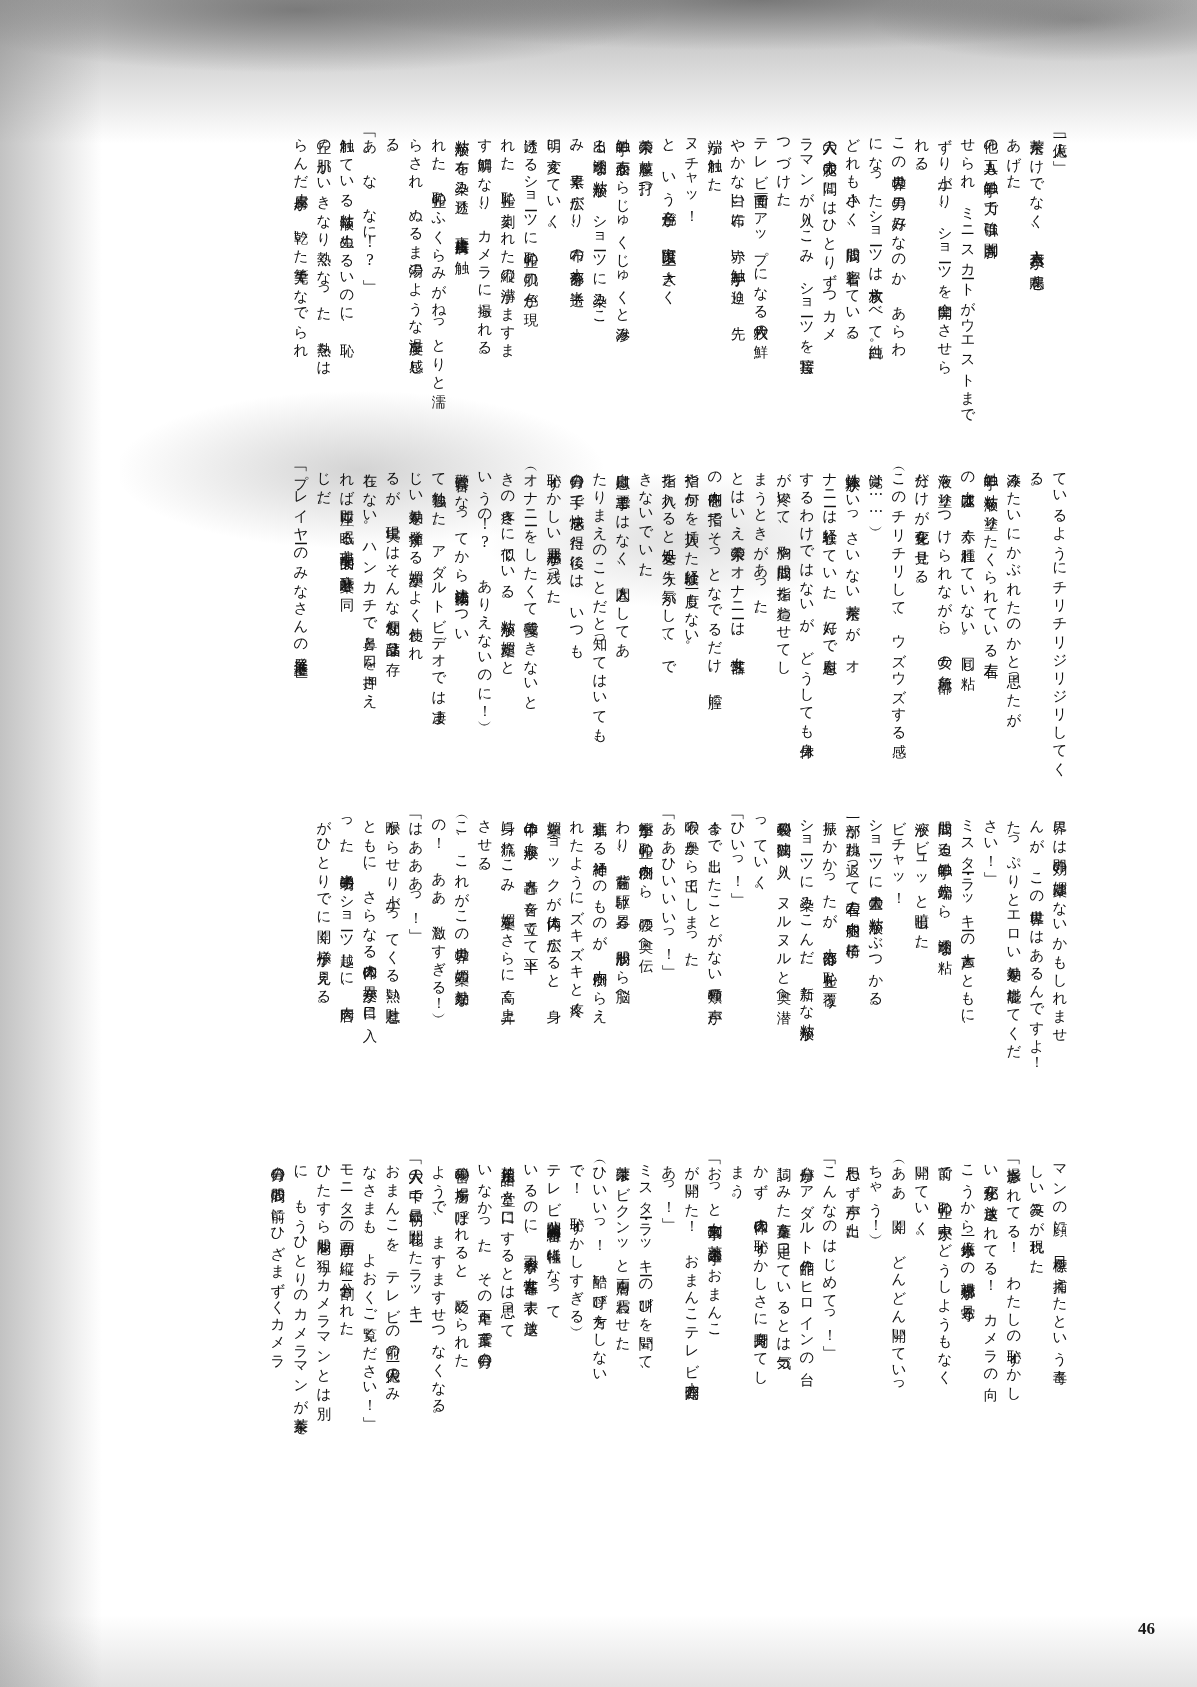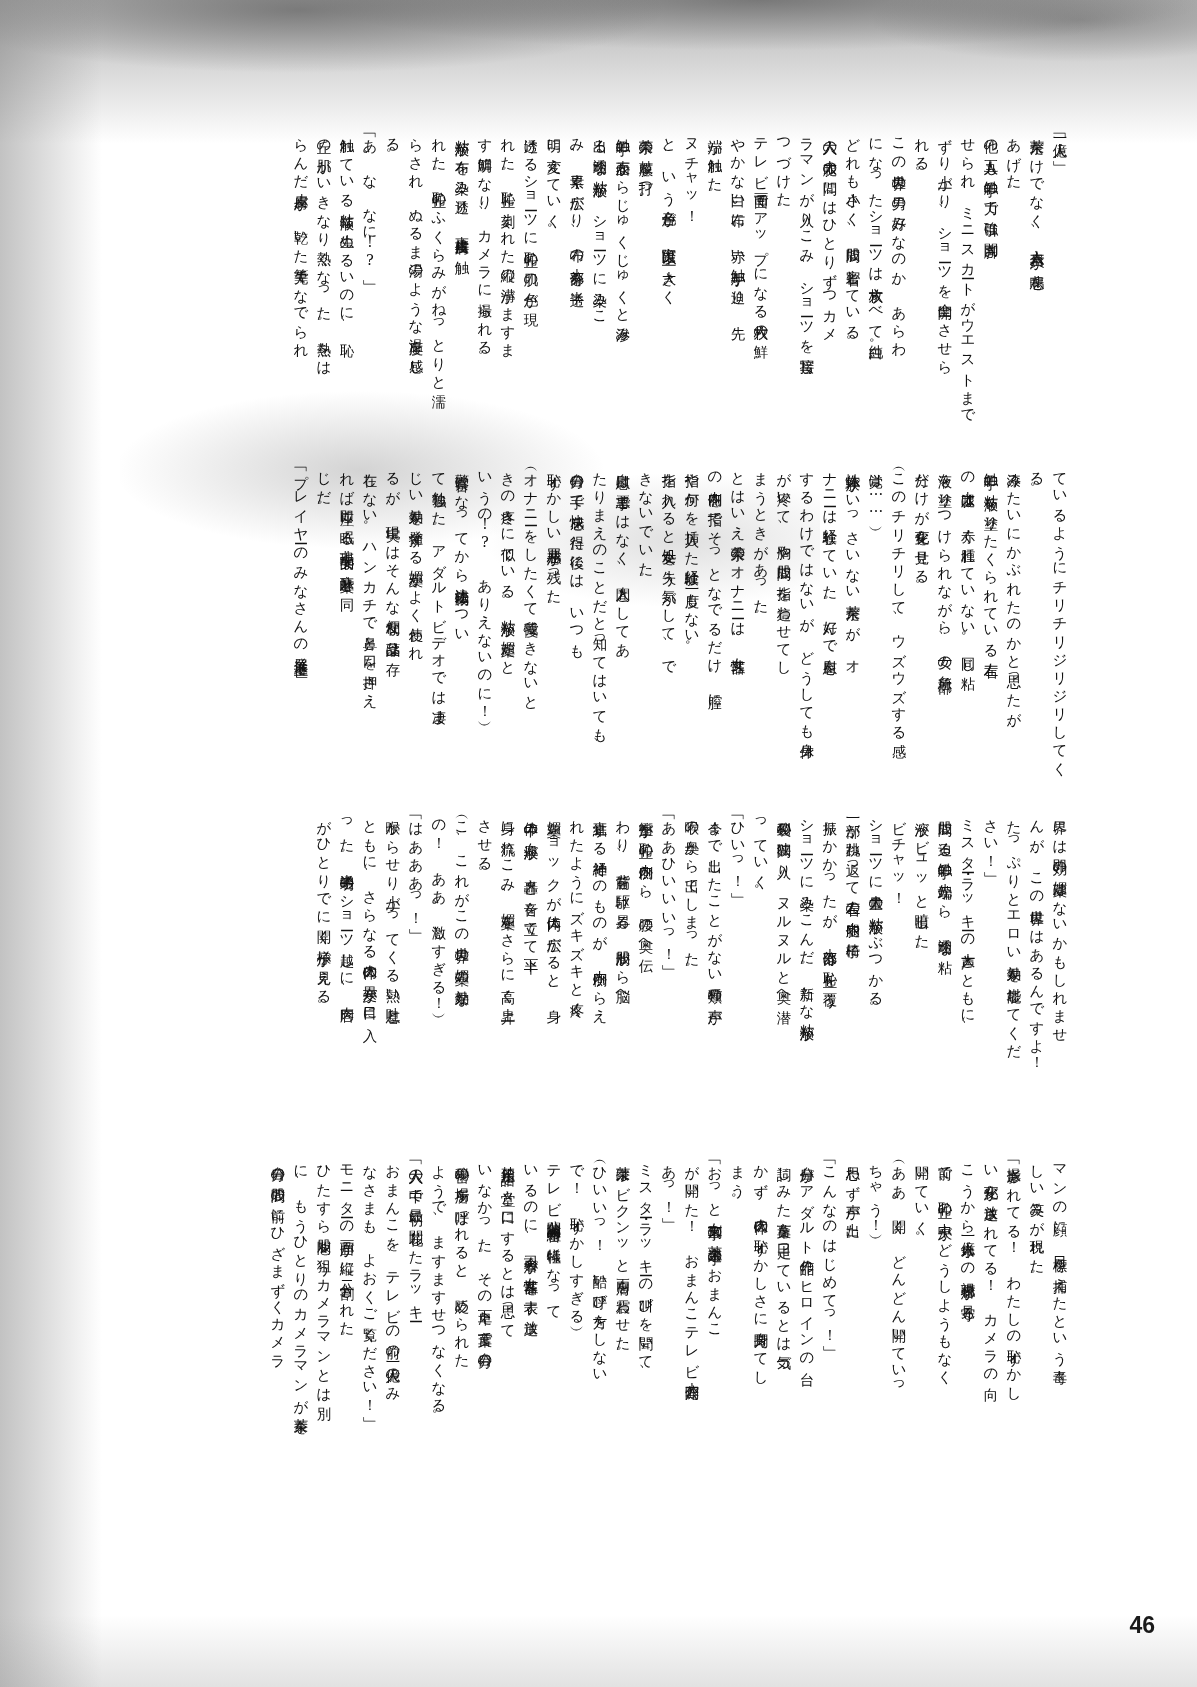--- a/index.html
+++ b/index.html
@@ -79,22 +79,22 @@
   
   #block-1 { right: 130px; top: 128px; height: 330px; }
   #block-2 { right: 130px; top: 462px; height: 330px; }
   #block-3 { right: 130px; top: 810px; height: 340px; }
   #block-4 { right: 130px; top: 1155px; height: 360px; }
 
   .page-number {
     position: absolute;
     right: 42px;
     bottom: 48px;
-    font-family: Liberation Sans, sans-serif;
-    font-size: 23px;
+    font-family: Liberation Serif, serif;
+    font-size: 17px;
     font-weight: bold;
     color: #1a1a1a;
   }
 </style>
 </head>
 <body>
 
 <div class="page">
 
   <div class="texture-top"></div>

